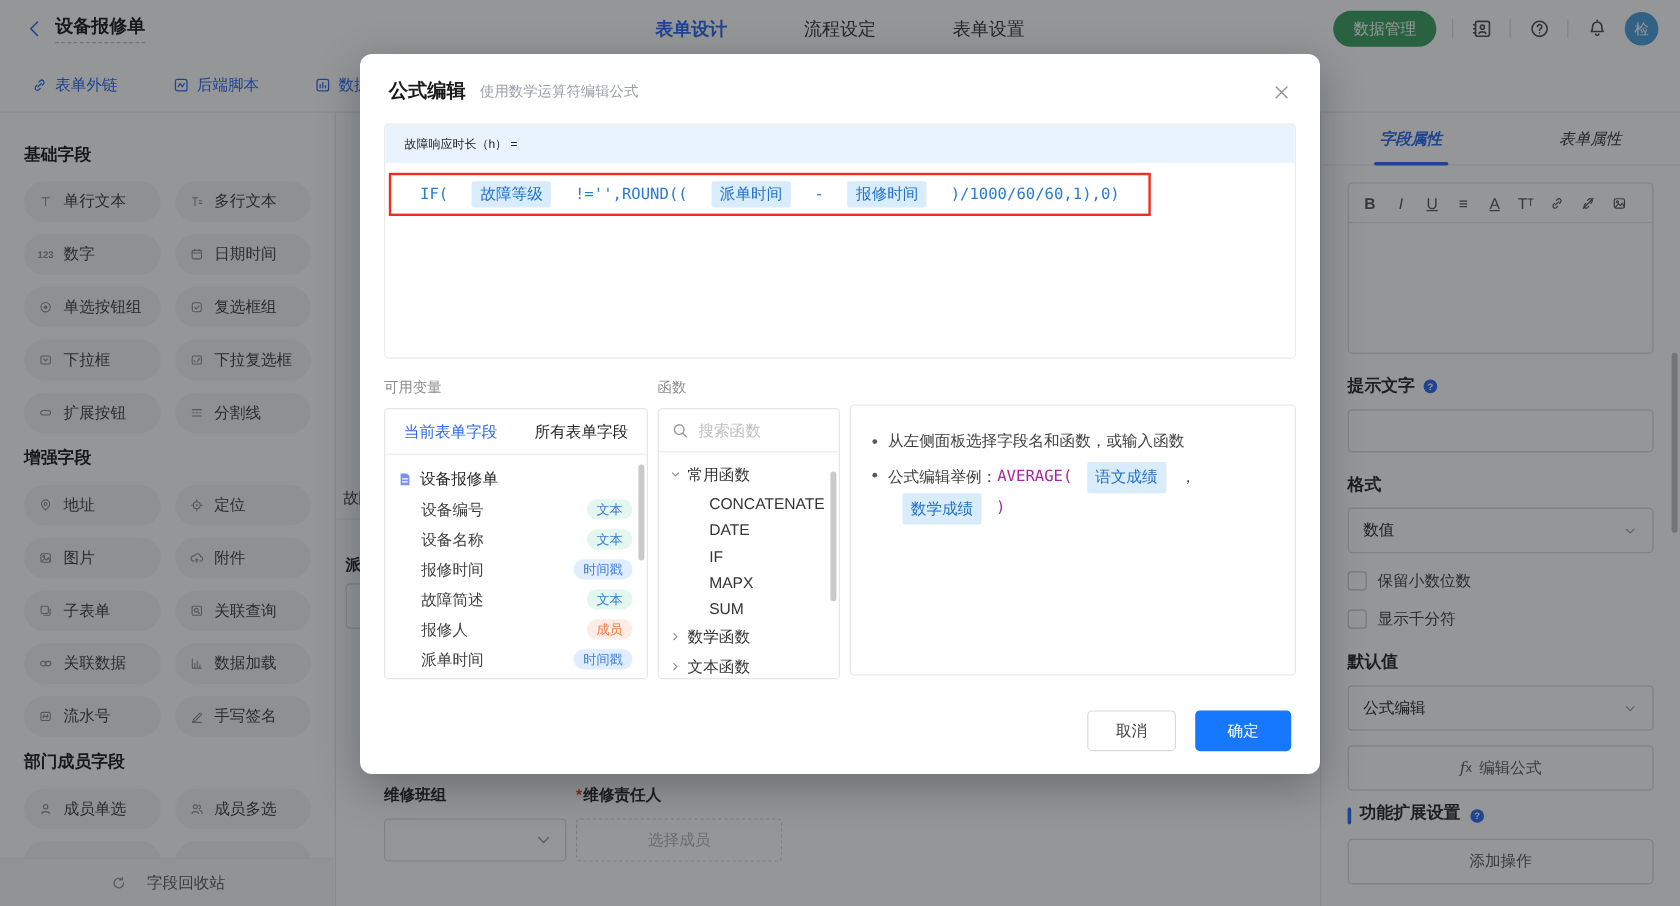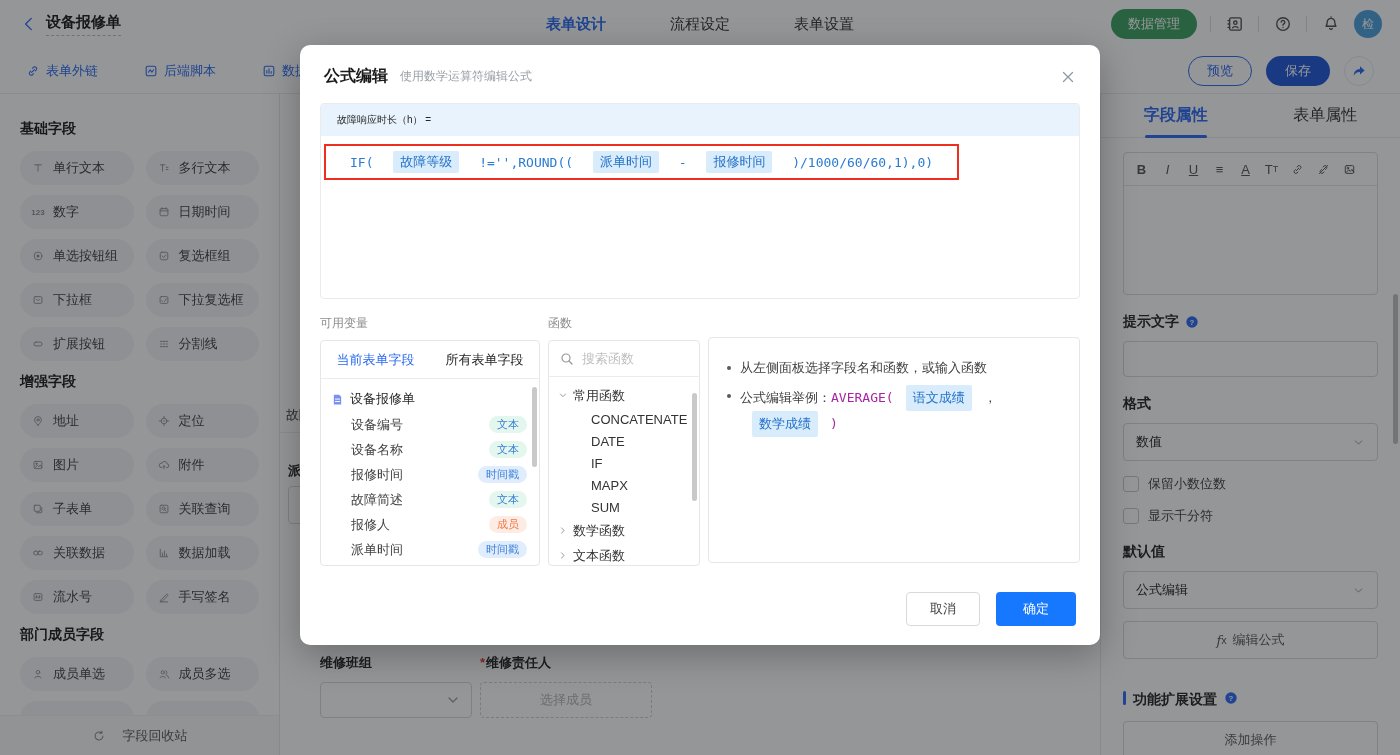--- a/index.html
+++ b/index.html
@@ -49,36 +49,36 @@
   .partial-box { position:absolute; left:8px; top:392px; width:40px; height:38px; border:1px solid #d9d9d9; border-radius:4px; }
   .cfield { position:absolute; top:560px; }
   .cfield .flabel { font-size:13px; font-weight:700; color:#262626; margin-bottom:10px; }
   .req { color:#e03c31; margin-right:1px; }
   .cselect { width:152px; height:36px; border:1px solid #d9d9d9; border-radius:4px; background:#fff; display:flex; align-items:center; justify-content:flex-end; padding:0 10px; color:#999; cursor:pointer; }
   .choose-member { width:172px; height:36px; border:1px dashed #cfcfcf; border-radius:4px; display:flex; align-items:center; justify-content:center; font-size:13px; color:#b3b3b3; cursor:pointer; }
 
   
   .rightpanel { position:absolute; top:94px; right:0; bottom:0; width:300px; background:#fff; border-left:1px solid #e8e8e8; }
   .rp-tabs { height:44px; display:flex; border-bottom:1px solid #ececec; }
-  .rp-tab { flex:1; display:flex; align-items:center; justify-content:center; font-size:16px; color:#333; cursor:pointer; position:relative; }
+  .rp-tab { flex:1; display:flex; align-items:center; justify-content:center; font-size:13px; color:#333; cursor:pointer; position:relative;font-style:italic; }
   .rp-tab.active { color:#2a6af2; font-weight:600; }
   .rp-tab.active::after { content:""; position:absolute; bottom:-1px; left:50%; transform:translateX(-50%); width:62px; height:3px; background:#2a6af2; border-radius:2px; }
   .rp-body { padding:14px 22px 0; }
   .editor { border:1px solid #dcdcdc; border-radius:4px; }
   .editor-toolbar { height:33px; display:flex; align-items:center; gap:11px; padding:0 10px; border-bottom:1px solid #e4e4e4; color:#555; font-size:13px; }
   .editor-toolbar .ic { cursor:pointer; width:15px; }
   .editor-area { height:108px; cursor:text; }
   .rp-label { display:flex; align-items:center; gap:6px; font-size:14px; font-weight:700; color:#262626; margin:18px 0 10px; }
   .rp-input { width:100%; height:36px; border:1px solid #d9d9d9; border-radius:4px; padding:0 10px; font-size:13px; }
   .rp-select { width:100%; height:38px; border:1px solid #d9d9d9; border-radius:4px; display:flex; align-items:center; padding:0 12px; font-size:13px; color:#262626; cursor:pointer; }
   .rp-select .ic { margin-left:auto; color:#999; }
   .cb-row { display:flex; align-items:center; gap:9px; font-size:13px; color:#404040; margin-top:14px; cursor:pointer; }
   .cb { width:16px; height:16px; border:1px solid #c9c9c9; border-radius:3px; background:#fff; flex:none; }
   .rp-btn { width:100%; height:38px; border:1px solid #d9d9d9; border-radius:4px; background:#fff; display:flex; align-items:center; justify-content:center; gap:6px; font-size:13px; color:#595959; margin-top:12px; cursor:pointer; }
-  .ext-head { display:flex; align-items:flex-start; gap:7px; font-size:14px; font-weight:700; color:#262626; margin-top:32px; }
+  .ext-head { display:flex; align-items:flex-end; gap:7px; font-size:14px; font-weight:700; color:#262626; margin-top:10px; }
   .ext-bar { width:3px; height:14px; background:#2a6af2; border-radius:2px; }
   .rp-scroll { position:absolute; right:2px; top:200px; width:5px; height:150px; background:#c1c1c1; border-radius:3px; }
 
   
   .overlay { position:absolute; inset:0; background:rgba(20,22,26,0.45); z-index:5; }
   .modal { position:absolute; left:300px; top:45px; width:800px; height:600px; background:#fff; border-radius:10px; box-shadow:0 10px 36px rgba(0,0,0,.28); z-index:6; }
   .modal-head { display:flex; align-items:center; padding:21px 24px 0; }
   .modal-title { font-size:16px; font-weight:700; color:#1a1a1a; }
   .modal-sub { font-size:12px; color:#9aa0a8; margin-left:12px; }
   .modal-close { margin-left:auto; color:#8f959e; cursor:pointer; width:16px; }
@@ -200,31 +200,20 @@
         <span class="sub-link">
           <span class="ic">
             <svg viewBox="0 0 16 16" width="1em" height="1em" fill="none" stroke="currentColor" stroke-width="1.2" stroke-linecap="round" stroke-linejoin="round">
               <rect x="2.5" y="2.5" width="11" height="11" rx="2"></rect>
               <path d="M5.5 10.5V7.5M8 10.5V5.5M10.5 10.5V8.5"></path>
             </svg>
           </span>
           <span>数据权</span>
         </span>
       </div>
-    <div class="subbar-right">
-      <button class="btn-preview">预览</button>
-      <button class="btn-save">保存</button>
-      <span class="btn-share">
-          <span class="ic">
-            <svg viewBox="0 0 16 16" width="1em" height="1em" fill="none" stroke="currentColor" stroke-width="1.2" stroke-linecap="round" stroke-linejoin="round">
-              <path d="M9 3.2 13.6 7.4 9 11.6V9.1C5.6 9.1 3.9 10.7 2.8 12.7 2.8 8.5 5 6.1 9 5.9Z" fill="currentColor" stroke="none"></path>
-            </svg>
-          </span>
-        </span>
-    </div>
   </div>
 
   <div class="sidebar">
     <div class="sec-title">基础字段</div>
     <div class="pill-grid">
 
         <div class="pill">
           <span class="ic">
             <svg viewBox="0 0 16 16" width="1em" height="1em" fill="none" stroke="currentColor" stroke-width="1.2" stroke-linecap="round" stroke-linejoin="round">
               <path d="M3.5 3.8h9M8 3.8v8.4"></path>

